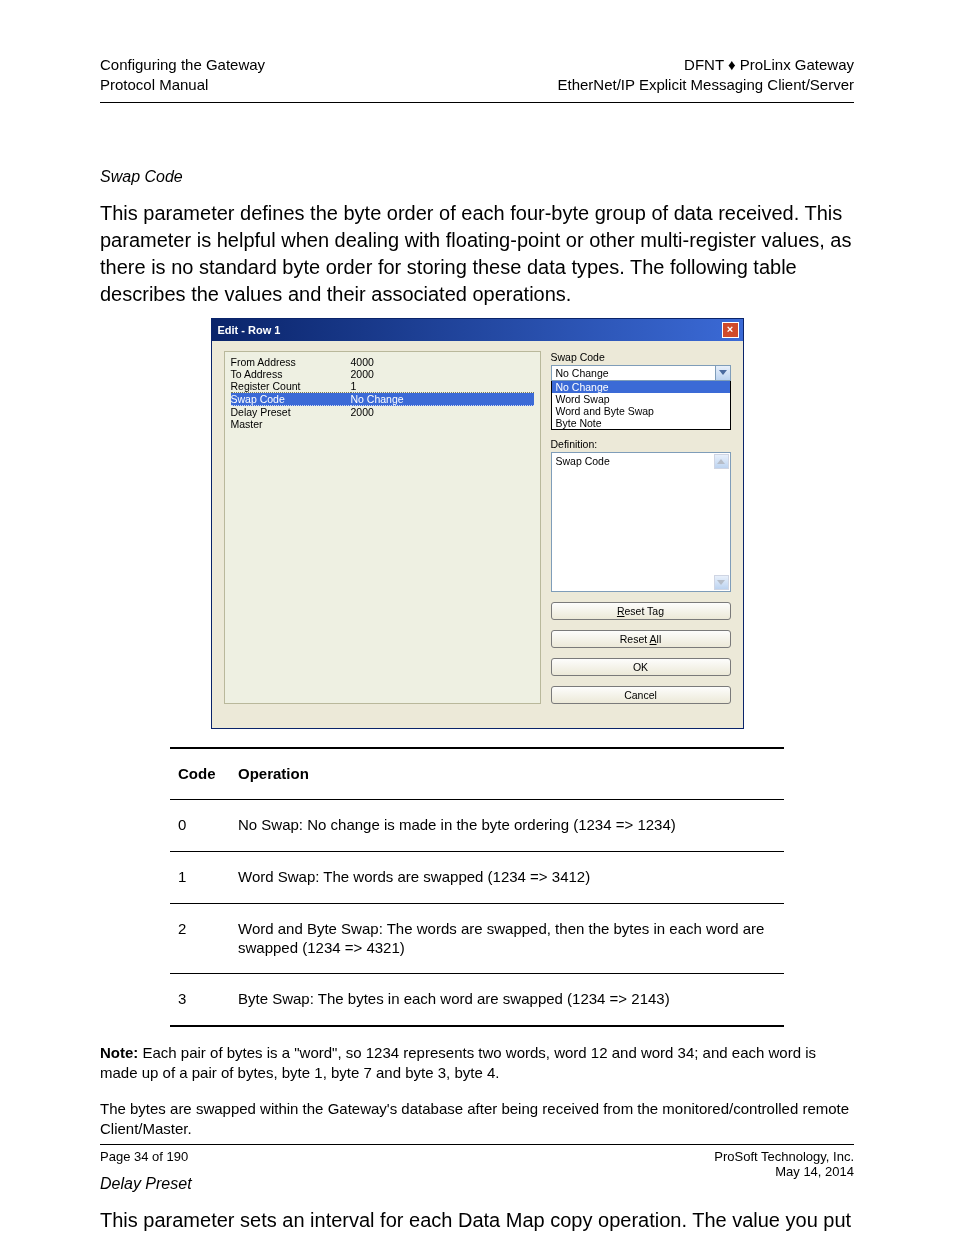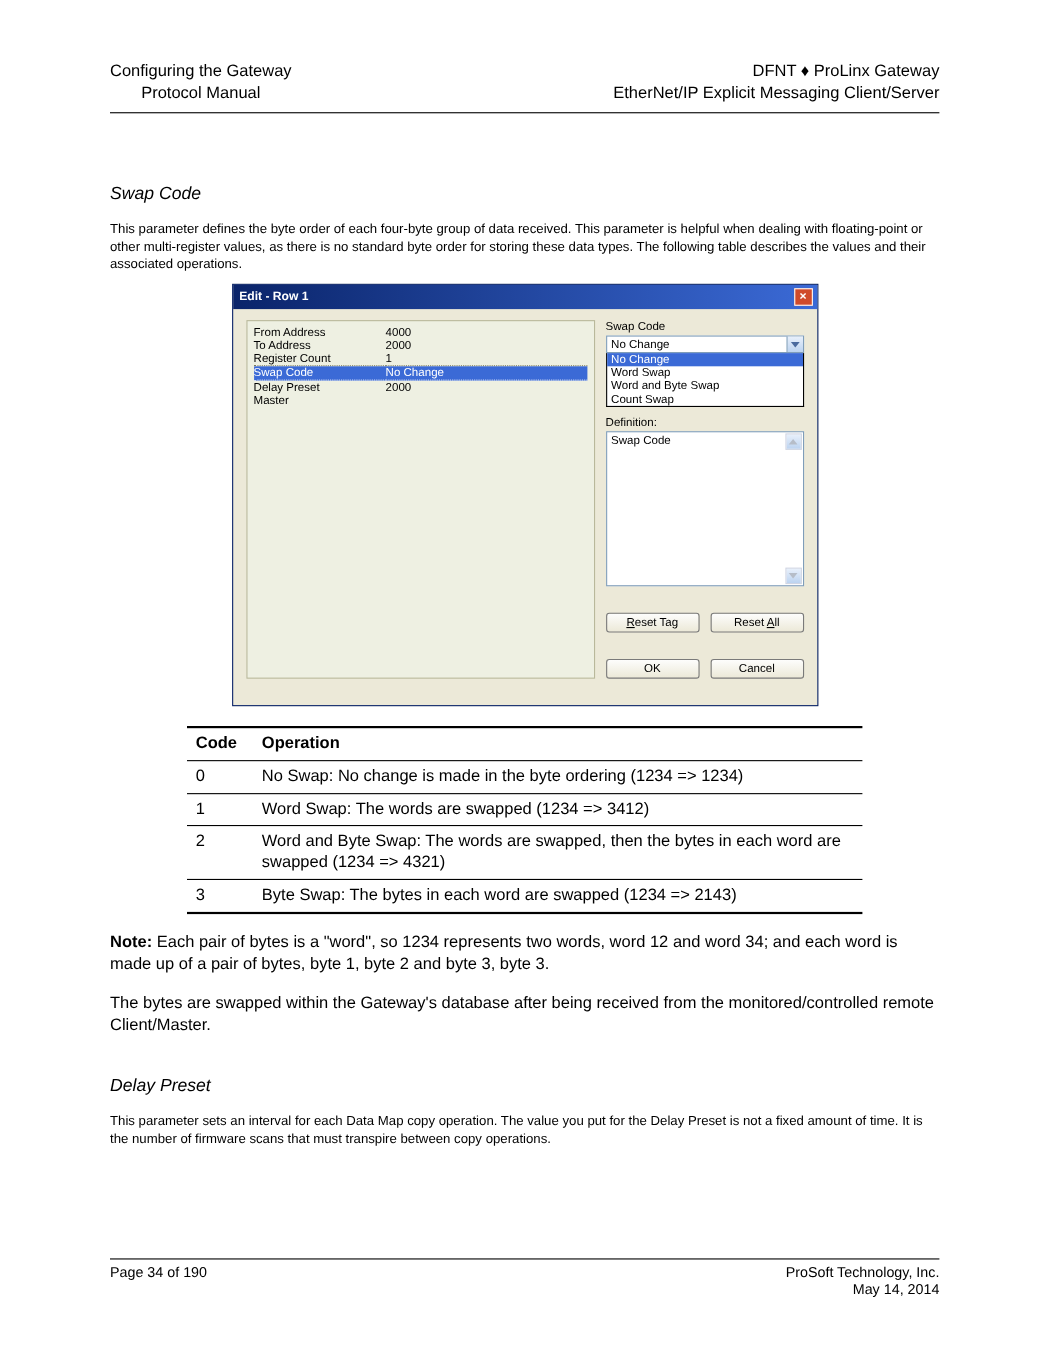--- a/index.html
+++ b/index.html
@@ -13,34 +13,34 @@
   }
   .page {
     padding: 55px 100px 40px 100px;
   }
   .header-row {
     display: flex;
     justify-content: space-between;
     font-size: 15px;
     line-height: 1.35;
   }
-  .header-left { text-align: center; }
+  .header-left { text-align: left; }
   .header-right { text-align: right; }
   .header-rule {
     border: none;
     border-top: 1px solid #000;
     margin: 6px 0 0 0;
   }
   .section-title {
     margin-top: 65px;
     font-style: italic;
     font-size: 16px;
   }
   .body-para {
-    font-size: 12px;
+    font-size: 20px;
     line-height: 1.35;
     margin: 14px 0 6px 0;
   }
 
   
   .dialog {
     width: 533px;
     margin: 10px auto 18px auto;
     border: 1px solid #0a246a;
     background: #ece9d8;
@@ -132,42 +132,42 @@
     display:flex;align-items:center;justify-content:center;
   }
   .scroll-stub.top { top: 1px; }
   .scroll-stub.bot { bottom: 1px; }
   .tri-up {
     width:0;height:0;border-left:4px solid transparent;border-right:4px solid transparent;border-bottom:5px solid #b6bdc8;
   }
   .tri-dn2 {
     width:0;height:0;border-left:4px solid transparent;border-right:4px solid transparent;border-top:5px solid #b6bdc8;
   }
-  .btn-row { display: flex; gap: 10px; margin-top: 24px; }
+  .btn-row { display: flex; gap: 10px; margin-top: 10px; flex-direction: column; }
   .winbtn {
     flex:1;
     border: 1px solid #7a7a7a;
     background: linear-gradient(#fdfdfc,#ece9d8);
     border-radius: 3px;
     text-align: center;
     padding: 2px 0;
     font-size: 10.5px;
   }
   .winbtn u { text-decoration: underline; }
 
   table.options {
     width: 614px;
     border-collapse: collapse;
     margin: 0 auto;
     font-size: 15px;
   }
   table.options th, table.options td {
     border-top: 1px solid #000;
     border-bottom: 1px solid #000;
-    padding: 5px 8px;
+    padding: 16px 8px;
     text-align: left;
     vertical-align: top;
     line-height: 1.25;
   }
   table.options tr:first-child th { border-top: 2px solid #000; }
   table.options th { font-weight: bold; }
   table.options th:first-child, table.options td:first-child { width: 60px; }
   table.options tr.last td, table.options tr.last th { border-bottom: 2px solid #000; }
 
   .note {
@@ -257,21 +257,21 @@
         <div class="combo">
           <div class="combo-txt">No Change</div>
           <div class="combo-btn">
               <div class="tri-down"></div>
             </div>
         </div>
         <div class="opts">
           <div class="opt sel">No Change</div>
           <div class="opt">Word Swap</div>
           <div class="opt">Word and Byte Swap</div>
-          <div class="opt">Count Swap</div>
+          <div class="opt">Byte Note</div>
         </div>
         <div class="lbl">Definition:</div>
         <div class="defbox">
           <span>Swap Code</span>
           <div class="scroll-stub top">
               <div class="tri-up"></div>
             </div>
           <div class="scroll-stub bot">
               <div class="tri-dn2"></div>
             </div>
@@ -307,21 +307,21 @@
       <td>Word and Byte Swap: The words are swapped, then the bytes in each word are swapped (1234 =&gt; 4321)</td>
     </tr>
     <tr class="last">
       <td>3</td>
       <td>Byte Swap: The bytes in each word are swapped (1234 =&gt; 2143)</td>
     </tr>
   </tbody>
     </table>
 
   <p class="note">
-    <b>Note: </b><span>Each pair of bytes is a "word", so 1234 represents two words, word 12 and word 34; and each word is made up of a pair of bytes, byte 1, byte 2 and byte 3, byte 3.</span>
+    <b>Note: </b><span>Each pair of bytes is a "word", so 1234 represents two words, word 12 and word 34; and each word is made up of a pair of bytes, byte 1, byte 7 and byte 3, byte 4.</span>
   </p>
   <p class="note-sub">The bytes are swapped within the Gateway's database after being received from the monitored/controlled remote Client/Master.</p>
 
   <div class="subhead">Delay Preset</div>
   <p class="body-para">This parameter sets an interval for each Data Map copy operation. The value you put for the Delay Preset is not a fixed amount of time. It is the number of firmware scans that must transpire between copy operations.</p>
 </div>
 
 <div class="footer">
   <hr class="footer-rule">
   <div class="footer-row">

